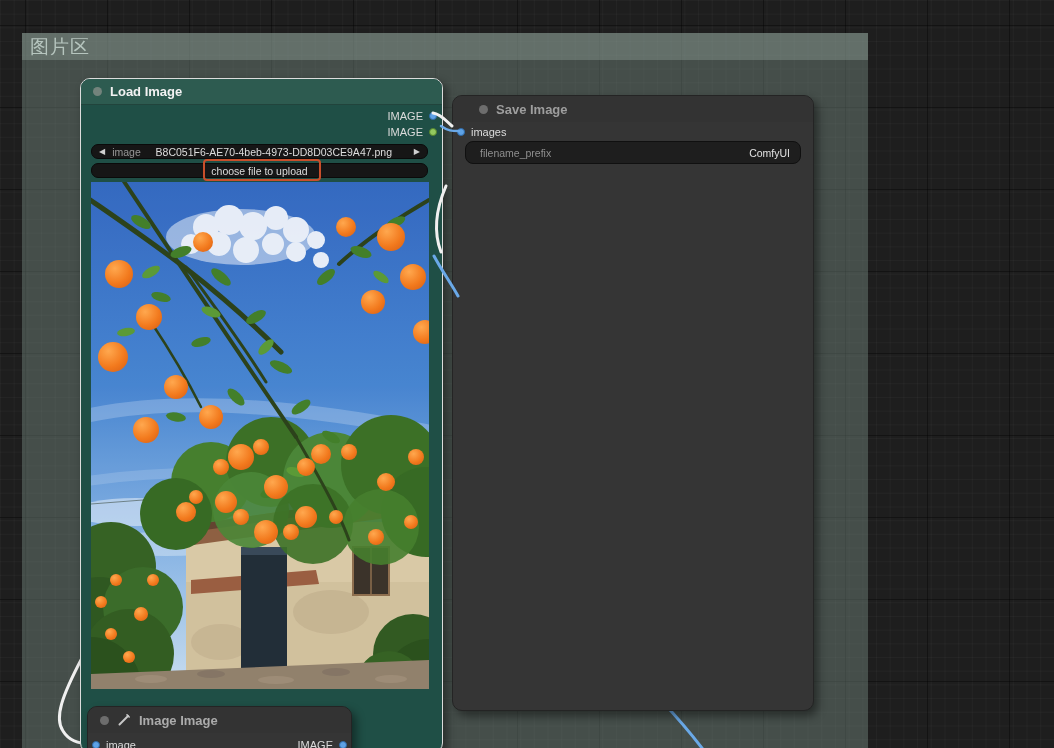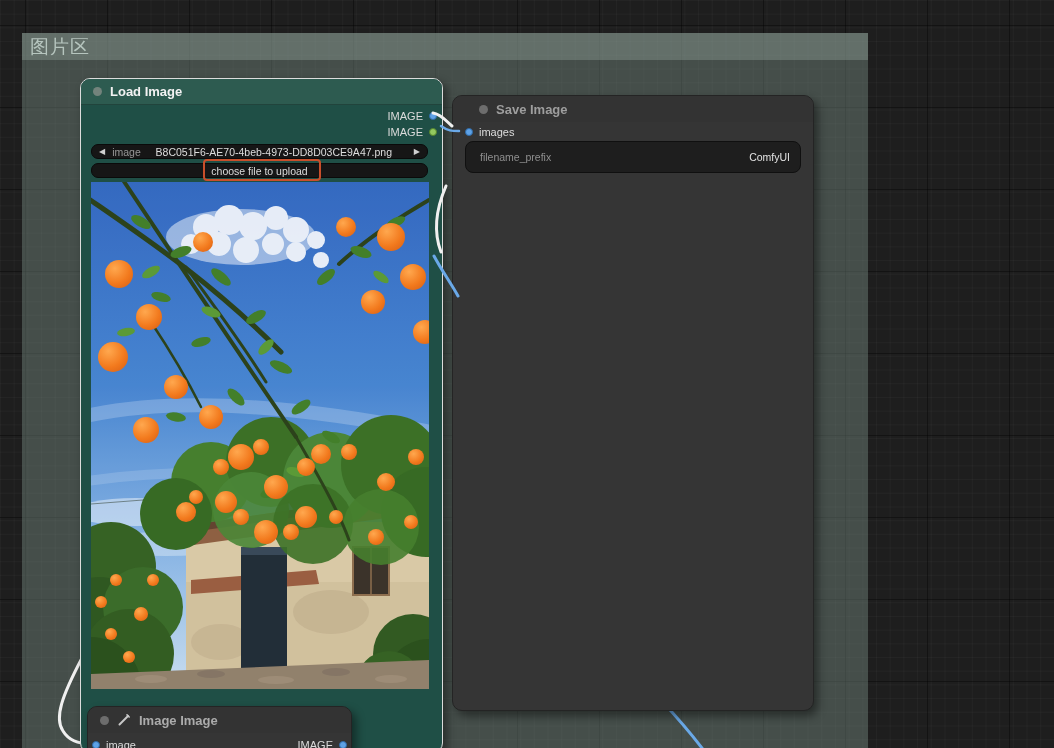--- a/index.html
+++ b/index.html
@@ -50,21 +50,21 @@
   .combo .combo-value{flex:1;text-align:center;white-space:nowrap;overflow:hidden;color:#dedede;}
   .upload-bar{left:10px;top:84px;width:337px;height:15px;justify-content:center;}
   .upload-highlight{position:absolute;left:122px;top:80px;width:118px;height:22px;
     border:2.5px solid #c94f2b;border-radius:4px;z-index:5;}
   .photo{position:absolute;left:10px;top:103px;width:338px;height:507px;background:#123;}
   
   .node-save{left:452px;top:95px;width:362px;height:616px;background:#353535;border:1px solid #242424;}
   .node-save .node-header{background:#333333;padding-left:14px;}
   .node-save .title-dot{background:#6d6d6d;}
   .node-save .node-title{color:#9e9e9e;}
-  .widget-prefix{left:12px;top:45px;width:336px;height:32px;background:#1e1e1e;border-color:#101010;border-radius:8px;}
+  .widget-prefix{left:12px;top:45px;width:336px;height:23px;background:#1e1e1e;border-color:#101010;border-radius:8px;}
   .widget-prefix .w-label{color:#8f8f8f;margin-left:14px;}
   .widget-prefix .w-value{flex:1;text-align:right;margin-right:10px;color:#e2e2e2;}
   
   .node-resize{left:87px;top:706px;width:265px;height:60px;background:#353535;border:1px solid #242424;border-radius:10px 10px 0 0;}
   .node-resize .node-header{background:#333333;}
   .node-resize .title-dot{background:#6d6d6d;}
   .node-resize .node-title{color:#ababab;}
   .resize-icon{margin-left:8px;flex:0 0 auto;}
 </style>
 </head>
@@ -275,21 +275,21 @@
       </g>
       <rect x="0" y="0" width="338" height="507" fill="#ffffff" opacity="0.04"></rect>
     </svg>
   </div>
 
   <div class="node node-save">
     <div class="node-header">
       <span class="title-dot"></span>
       <span class="node-title">Save Image</span>
     </div>
-    <div class="port-row" style="left:12px;top:28px;">
+    <div class="port-row" style="left:4px;top:28px;">
       <span class="dot dot-image"></span>
       <span class="port-label">images</span>
     </div>
     <div class="widget widget-prefix">
       <span class="w-label">filename_prefix</span>
       <span class="w-value">ComfyUI</span>
     </div>
   </div>
 
   <div class="node node-resize">

